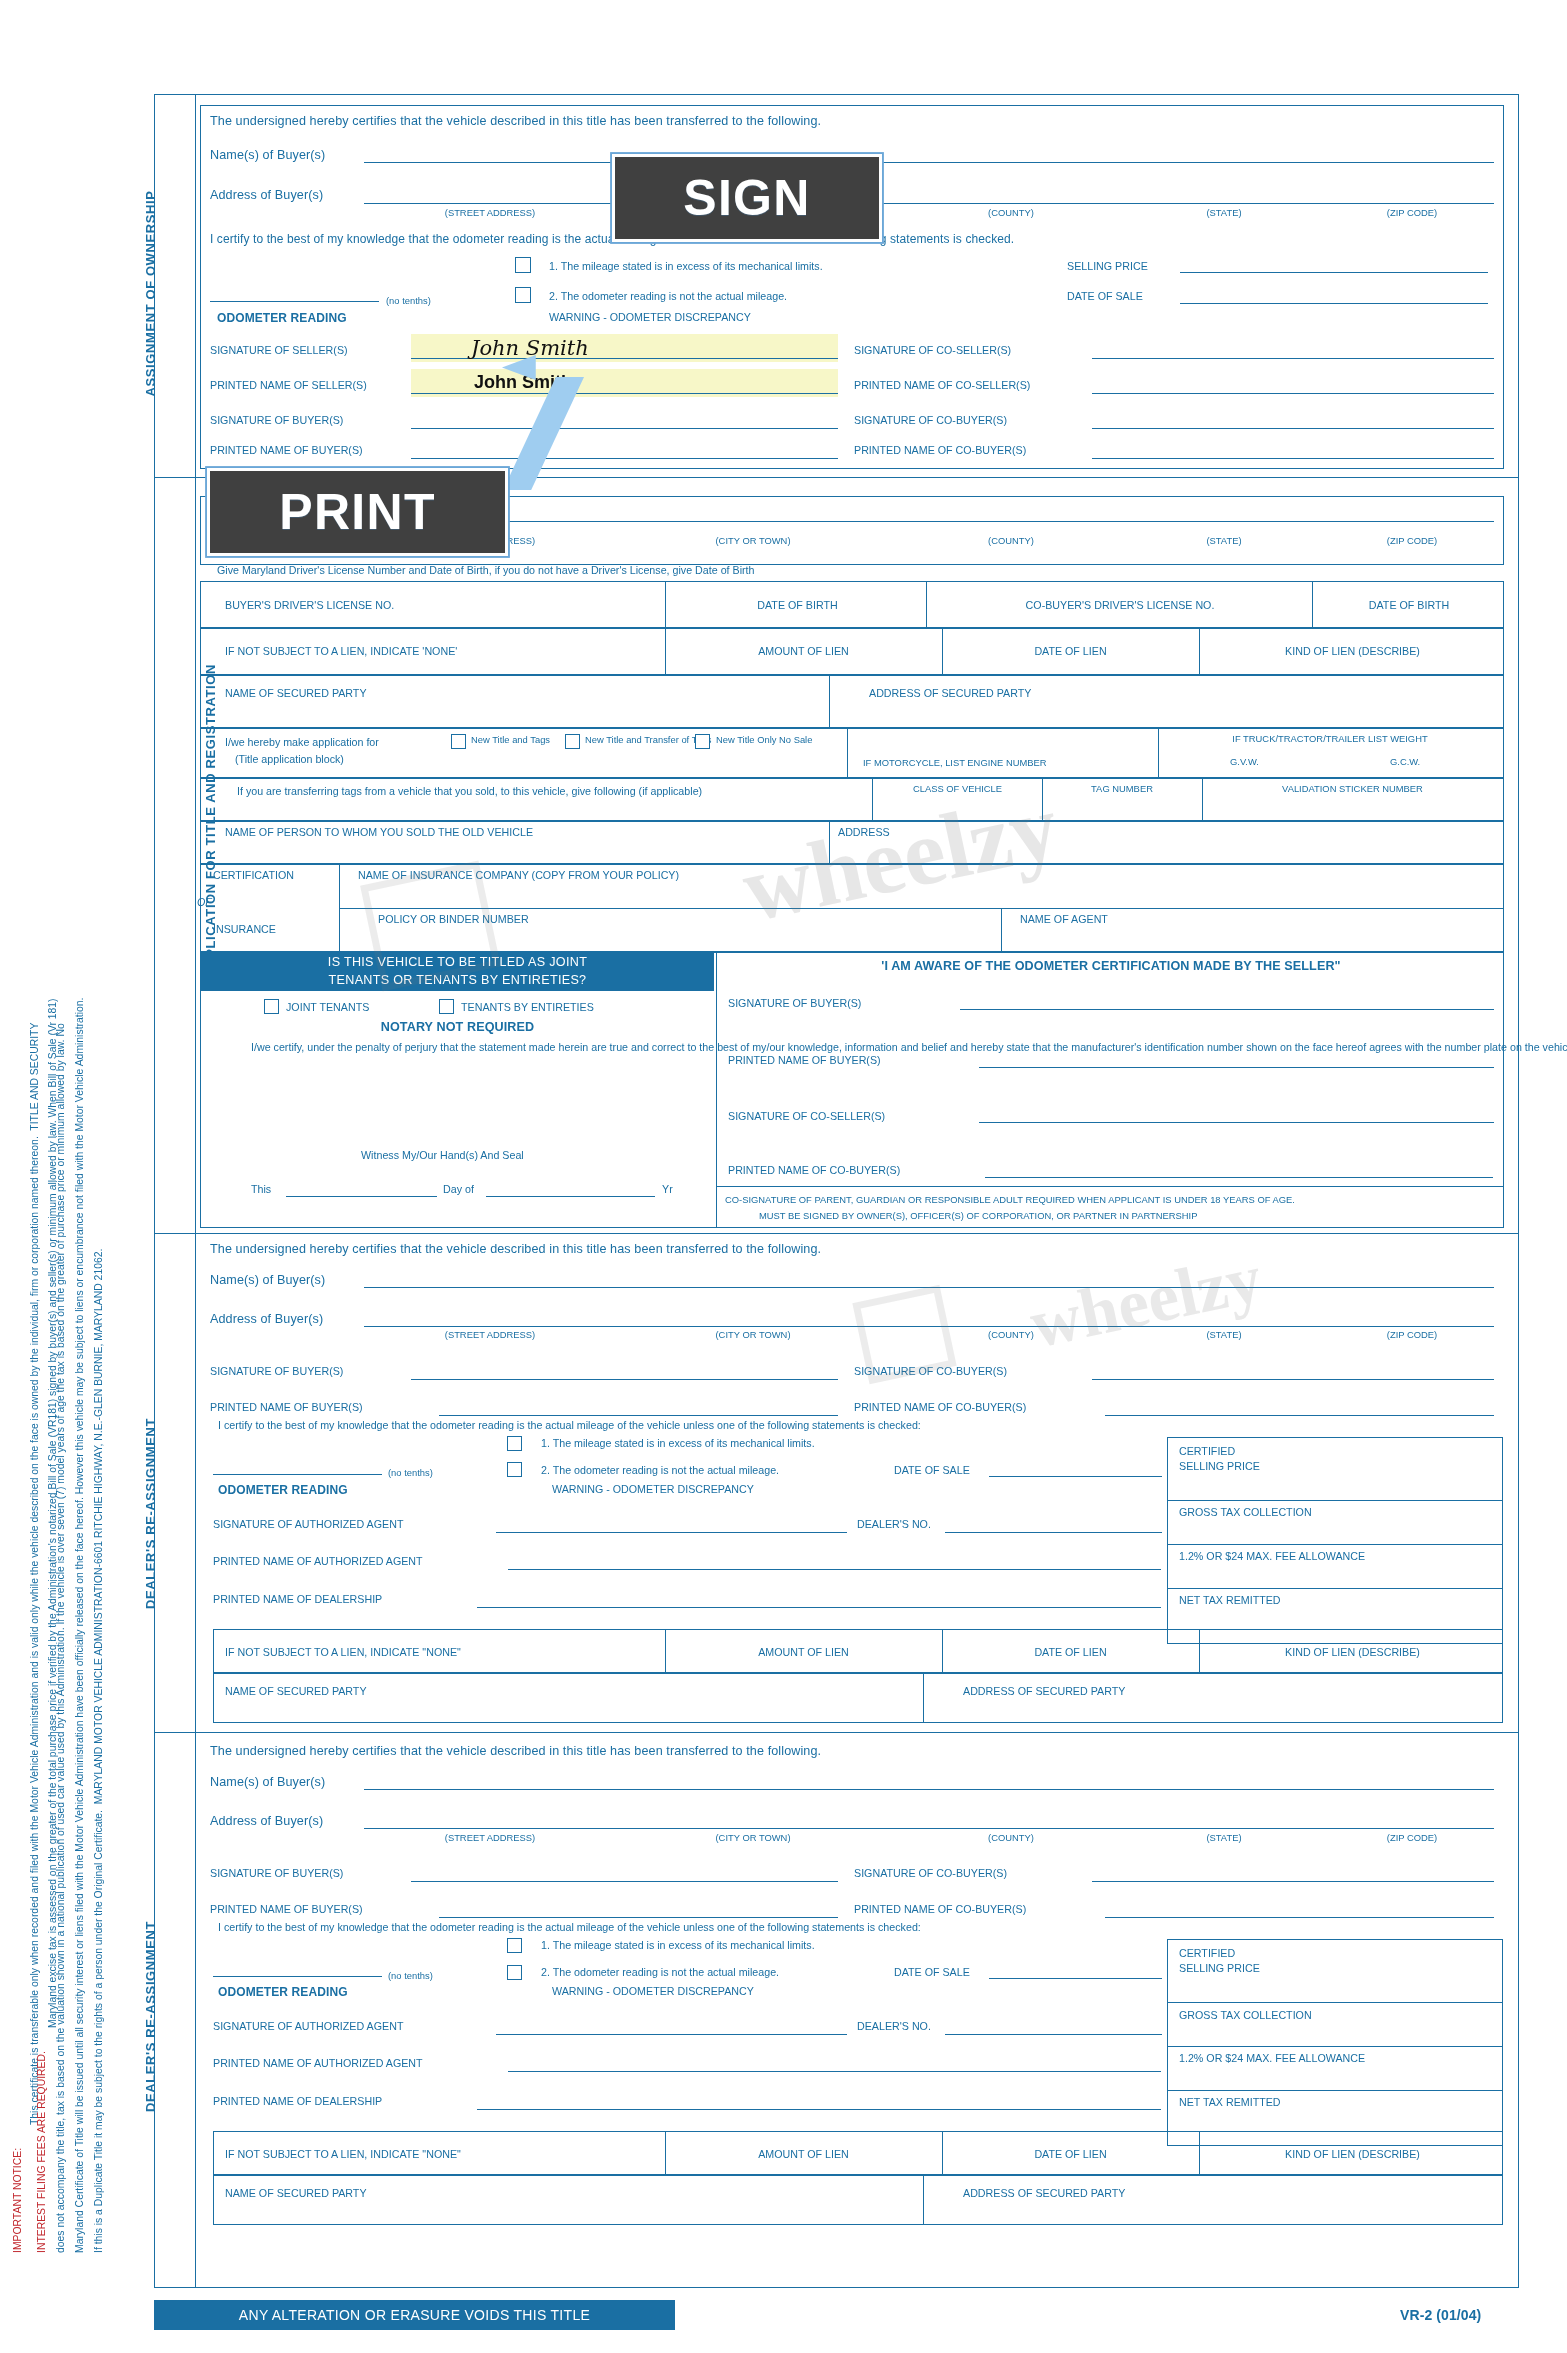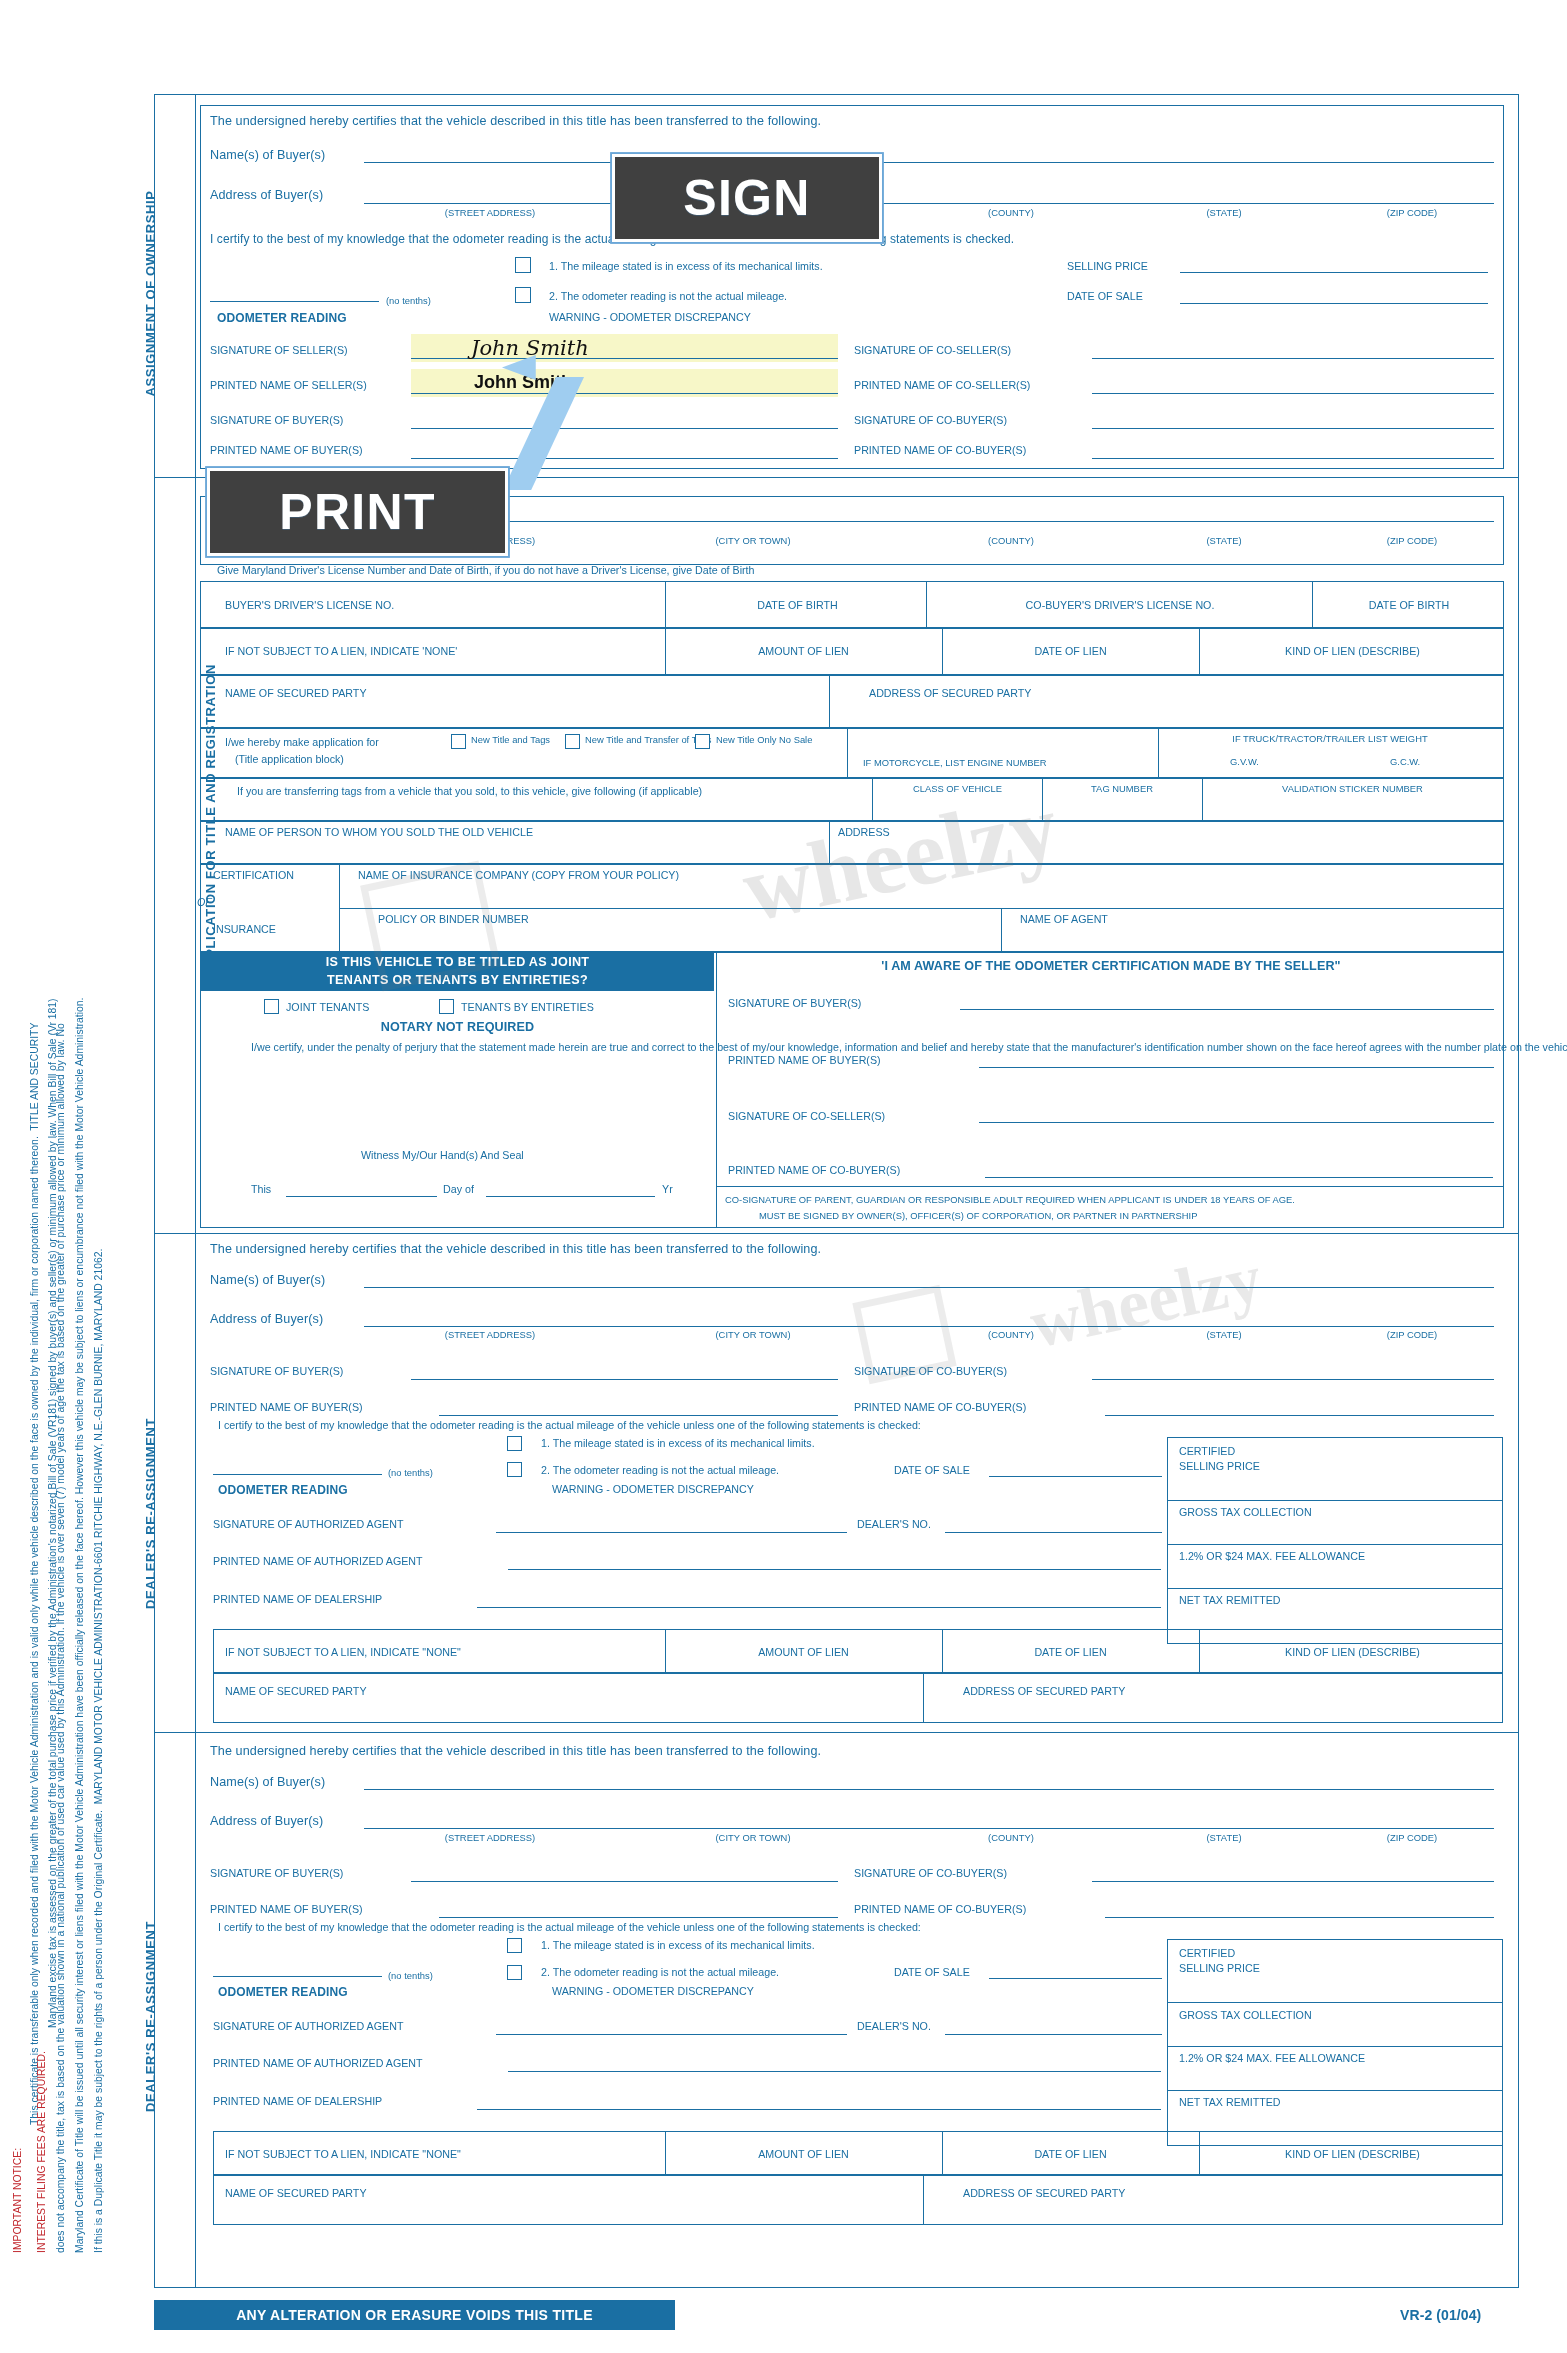--- a/index.html
+++ b/index.html
@@ -14,21 +14,21 @@
   .lbl{font-size:12px;color:#1a6fa3;letter-spacing:0.1px;}
   .lbl-s{font-size:10.7px;color:#1a6fa3;}
   .lbl-xs{font-size:9.4px;color:#1a6fa3;}
   .ctr{text-align:center;}
   .b{font-weight:bold;}
   .vtext{position:absolute;transform-origin:0 0;transform:rotate(-90deg);font-size:10.7px;color:#1a6fa3;white-space:pre;}
   .vtext-red{position:absolute;transform-origin:0 0;transform:rotate(-90deg);font-size:10.7px;color:#c1272d;white-space:pre;}
   .sect-label{position:absolute;transform-origin:50% 50%;font-size:13px;font-weight:bold;color:#1a6fa3;letter-spacing:0.6px;white-space:pre;}
   .chk{position:absolute;box-sizing:border-box;border:1.3px solid #1a6fa3;width:16.3px;height:16.3px;background:#fff;}
   .fill-line{position:absolute;border-bottom:1.3px solid #1a6fa3;}
-  .hdrbar{position:absolute;background:#1a6fa3;color:#fff;font-weight:bold;font-size:13px;display:flex;align-items:center;justify-content:center;letter-spacing:0.3px;}
+  .hdrbar{position:absolute;background:#1a6fa3;color:#fff;font-weight:normal;font-size:13px;display:flex;align-items:center;justify-content:center;letter-spacing:0.3px;}
   .shade{position:absolute;background:#f7f7c8;}
   .callout{position:absolute;background:#404040;border:3.8px solid #ffffff;box-shadow:0 0 0 1.9px #6ba7d8;display:flex;align-items:center;justify-content:center;color:#ffffff;font-weight:bold;}
   .callout span{font-size:50px;letter-spacing:1.3px;line-height:1;text-shadow:0 1.3px 0 rgba(70,130,180,.35);}
   .pointer{position:absolute;background:#9fcdf0;}
   .sig-hand{position:absolute;font-family:"DejaVu Serif", serif;font-style:italic;font-size:21px;color:#111;white-space:pre;}
   .sig-print{position:absolute;font-family:"Liberation Sans", sans-serif;font-weight:bold;font-size:18px;color:#111;white-space:pre;}
   .wm{position:absolute;font-size:94px;font-weight:bold;color:rgba(120,120,120,.18);white-space:pre;transform:rotate(-12deg);font-family:"Liberation Serif", serif;}
   .wmsmall{position:absolute;font-size:69px;font-weight:bold;color:rgba(120,120,120,.16);white-space:pre;transform:rotate(-12deg);font-family:"Liberation Serif", serif;}
   .wmhex{position:absolute;border:7.5px solid rgba(120,120,120,.14);width:107px;height:94px;transform:rotate(-12deg);}
 </style>

